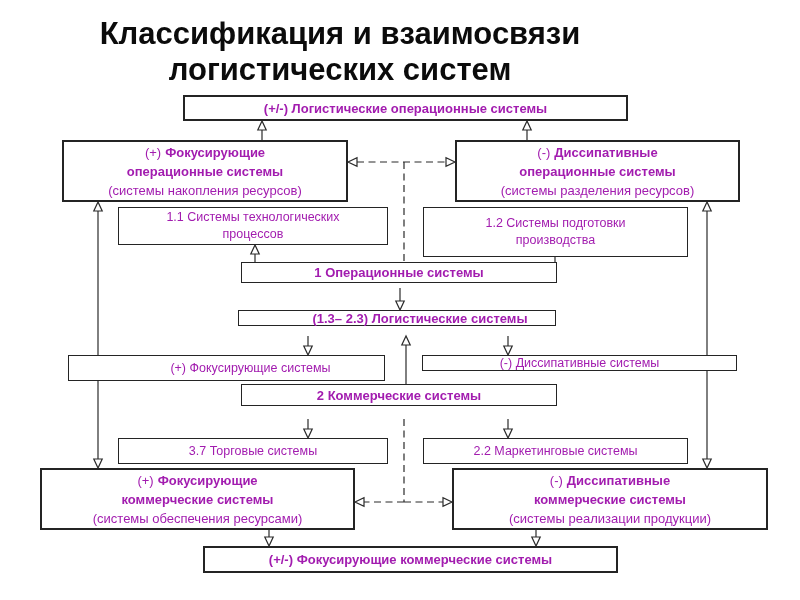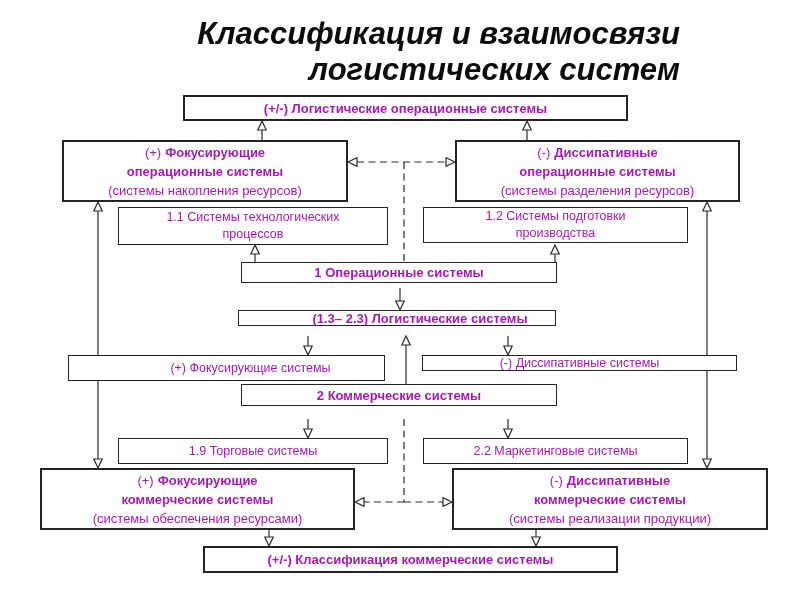--- a/index.html
+++ b/index.html
@@ -1,22 +1,22 @@
 <!DOCTYPE html>
 <html><head>
 <meta charset="utf-8">
 <style>
   html, body { margin:0; padding:0; background:#ffffff; }
   #slide {
     position:relative; width:800px; height:600px; background:#ffffff;
     font-family:"Liberation Sans", sans-serif; overflow:hidden;
   }
   .title {
-    position:absolute; left:0; top:16px; width:680px; text-align:right;
-    font-weight:bold; font-size:31px; line-height:36px; color:#0b0b0b;font-style:italic;
+    position:absolute; left:0; top:16px; width:680px; text-align:center;
+    font-weight:bold; font-size:31px; line-height:36px; color:#0b0b0b;
   }
   svg.arrows { position:absolute; left:0; top:0; z-index:1; }
   .box {
     position:absolute; z-index:2; box-sizing:border-box; background:#ffffff;
     border:1px solid #242424; color:#a21caf;
     display:flex; flex-direction:column; justify-content:center;
     text-align:center; font-size:12.5px; line-height:17px;
   }
   .thick { border-width:2px; }
   .bold { font-weight:bold; }
@@ -138,21 +138,21 @@
     <div class="ln"><span>(-)</span><span class="bold gap">Диссипативные</span></div>
     <div class="ln bold">операционные системы</div>
     <div class="ln">(системы разделения ресурсов)</div>
   </div>
 
   <div class="box" style="left:118px; top:207px; width:270px; height:38px;">
     <div class="ln">1.1 Системы технологических</div>
     <div class="ln">процессов</div>
   </div>
 
-  <div class="box" style="left:423px; top:207px; width:265px; height:36px;">
+  <div class="box" style="left:423px; top:207px; width:265px; height:50px;">
     <div class="ln">1.2 Системы подготовки</div>
     <div class="ln">производства</div>
   </div>
 
   <div class="box bold f13" style="left:241px; top:262px; width:316px; height:21px;">
     <div class="ln">1 Операционные системы</div>
   </div>
 
   <div class="box bold f13" style="left:238px; top:310px; width:318px; height:16px;padding-left:46px;">
     <div class="ln">(1.3– 2.3) Логистические системы</div>
@@ -164,36 +164,36 @@
 
   <div class="box" style="left:422px; top:355px; width:315px; height:16px;">
     <div class="ln">(-) Диссипативные системы</div>
   </div>
 
   <div class="box bold f13" style="left:241px; top:384px; width:316px; height:22px;">
     <div class="ln">2 Коммерческие системы</div>
   </div>
 
   <div class="box" style="left:118px; top:438px; width:270px; height:26px;">
-    <div class="ln">1.9 Торговые системы</div>
+    <div class="ln">3.7 Торговые системы</div>
   </div>
 
   <div class="box" style="left:423px; top:438px; width:265px; height:26px;">
     <div class="ln">2.2 Маркетинговые системы</div>
   </div>
 
   <div class="box thick f13 tri" style="left:40px; top:468px; width:315px; height:62px;">
     <div class="ln"><span>(+)</span><span class="bold gap">Фокусирующие</span></div>
     <div class="ln bold">коммерческие системы</div>
     <div class="ln">(системы обеспечения ресурсами)</div>
   </div>
 
   <div class="box thick f13 tri" style="left:452px; top:468px; width:316px; height:62px;">
     <div class="ln"><span>(-)</span><span class="bold gap">Диссипативные</span></div>
     <div class="ln bold">коммерческие системы</div>
     <div class="ln">(системы реализации продукции)</div>
   </div>
 
   <div class="box thick bold f13" style="left:203px; top:546px; width:415px; height:27px;">
-    <div class="ln">(+/-) Классификация коммерческие системы</div>
+    <div class="ln">(+/-) Фокусирующие коммерческие системы</div>
   </div>
 
 </div>
 
 </body></html>

